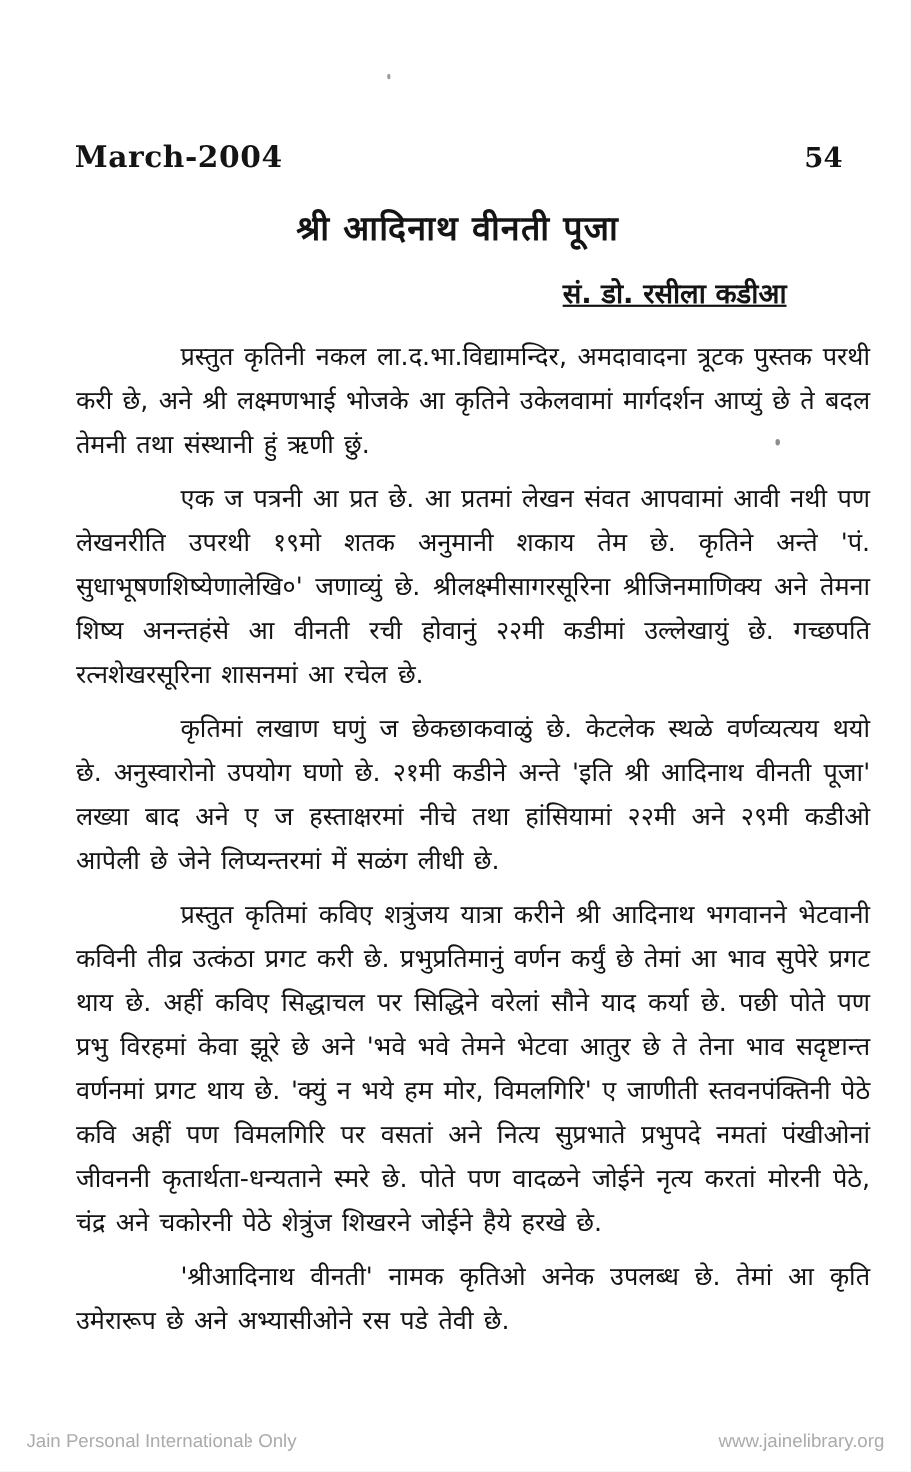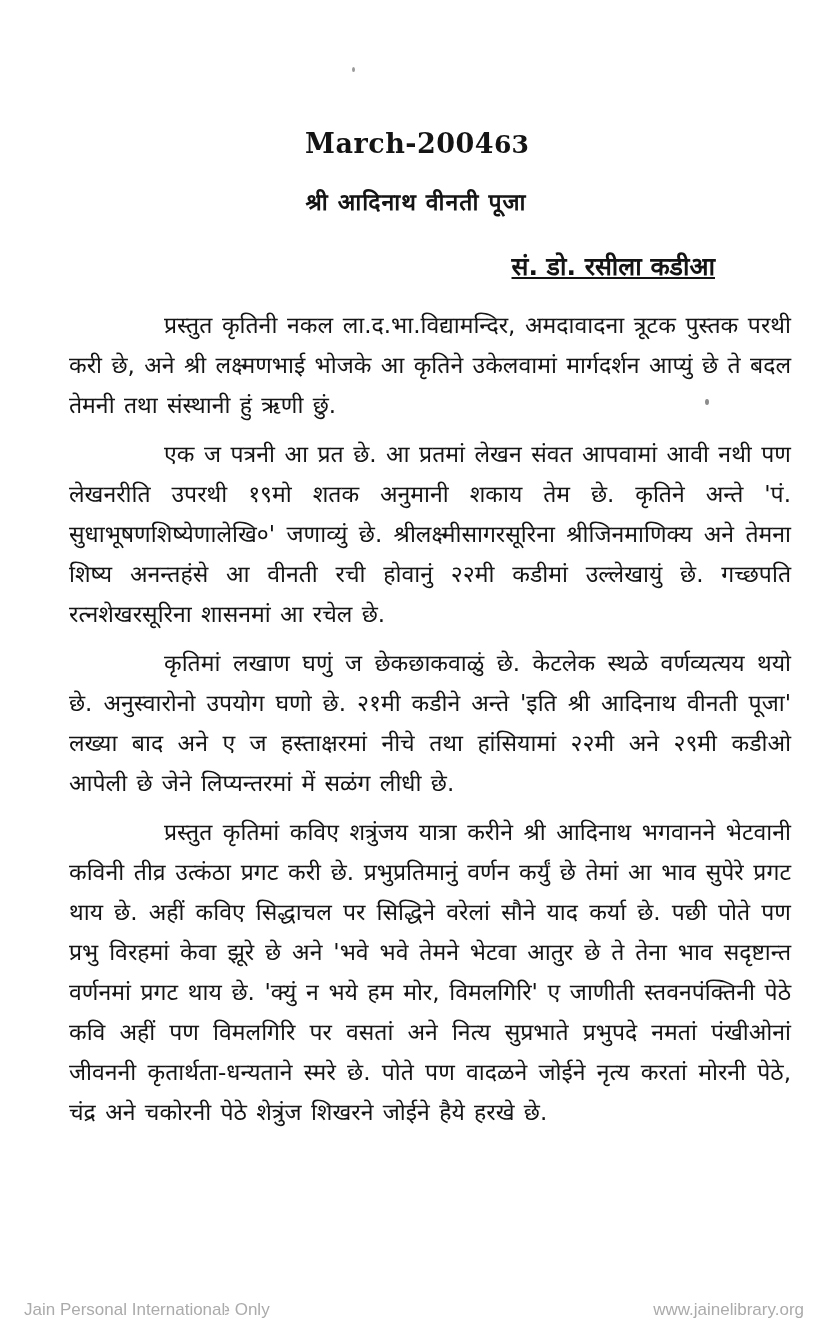--- a/index.html
+++ b/index.html
@@ -15,41 +15,41 @@
     overflow: hidden;
     font-family: "DejaVu Sans", sans-serif;
     color: #141414;
   }
   .header-row {
     position: absolute;
     top: 128px;
     left: 68px;
     right: 62px;
     display: flex;
-    justify-content: center;
+    justify-content: space-between;
     align-items: baseline;
   }
   .issue {
     font-family: "DejaVu Serif", "Liberation Serif", serif;
     font-weight: bold;
     font-size: 27px;
     letter-spacing: 0.5px;
   }
   .pageno {
     font-family: "DejaVu Serif", "Liberation Serif", serif;
     font-weight: bold;
     font-size: 25px;
   }
   .article-title {
     position: absolute;
     top: 185px;
     left: 55px;
     width: 722px;
     text-align: center;
-    font-size: 23px;
+    font-size: 31px;
     font-weight: bold;
     letter-spacing: 1px;
   }
   .article-author {
     position: absolute;
     top: 248px;
     left: 55px;
     width: 660px;
     text-align: right;
     font-size: 25px;
@@ -115,32 +115,33 @@
 </head>
 <body>
 
 <div class="page">
 
   <div class="speck-1"></div>
   <div class="speck-2"></div>
 
   <div class="header-row">
     <span class="issue">March-2004</span>
-    <span class="pageno">63</span>
+    <span class="pageno">54</span>
   </div>
 
   <div class="article-title">श्री आदिनाथ वीनती पूजा</div>
 
   <div class="article-author">सं. डो. रसीला कडीआ</div>
 
   <div class="content">
     <p>प्रस्तुत कृतिनी नकल ला.द.भा.विद्यामन्दिर, अमदावादना त्रूटक पुस्तक परथी करी छे, अने श्री लक्ष्मणभाई भोजके आ कृतिने उकेलवामां मार्गदर्शन आप्युं छे ते बदल तेमनी तथा संस्थानी हुं ऋणी छुं.</p>
     <p>एक ज पत्रनी आ प्रत छे. आ प्रतमां लेखन संवत आपवामां आवी नथी पण लेखनरीति उपरथी १९मो शतक अनुमानी शकाय तेम छे. कृतिने अन्ते 'पं. सुधाभूषणशिष्येणालेखि०' जणाव्युं छे. श्रीलक्ष्मीसागरसूरिना श्रीजिनमाणिक्य अने तेमना शिष्य अनन्तहंसे आ वीनती रची होवानुं २२मी कडीमां उल्लेखायुं छे. गच्छपति रत्नशेखरसूरिना शासनमां आ रचेल छे.</p>
     <p>कृतिमां लखाण घणुं ज छेकछाकवाळुं छे. केटलेक स्थळे वर्णव्यत्यय थयो छे. अनुस्वारोनो उपयोग घणो छे. २१मी कडीने अन्ते 'इति श्री आदिनाथ वीनती पूजा' लख्या बाद अने ए ज हस्ताक्षरमां नीचे तथा हांसियामां २२मी अने २९मी कडीओ आपेली छे जेने लिप्यन्तरमां में सळंग लीधी छे.</p>
     <p>प्रस्तुत कृतिमां कविए शत्रुंजय यात्रा करीने श्री आदिनाथ भगवानने भेटवानी कविनी तीव्र उत्कंठा प्रगट करी छे. प्रभुप्रतिमानुं वर्णन कर्युं छे तेमां आ भाव सुपेरे प्रगट थाय छे. अहीं कविए सिद्धाचल पर सिद्धिने वरेलां सौने याद कर्या छे. पछी पोते पण प्रभु विरहमां केवा झूरे छे अने 'भवे भवे तेमने भेटवा आतुर छे ते तेना भाव सदृष्टान्त वर्णनमां प्रगट थाय छे. 'क्युं न भये हम मोर, विमलगिरि' ए जाणीती स्तवनपंक्तिनी पेठे कवि अहीं पण विमलगिरि पर वसतां अने नित्य सुप्रभाते प्रभुपदे नमतां पंखीओनां जीवननी कृतार्थता-धन्यताने स्मरे छे. पोते पण वादळने जोईने नृत्य करतां मोरनी पेठे, चंद्र अने चकोरनी पेठे शेत्रुंज शिखरने जोईने हैये हरखे छे.</p>
+    <p>'श्रीआदिनाथ वीनती' नामक कृतिओ अनेक उपलब्ध छे. तेमां आ कृति उमेरारूप छे अने अभ्यासीओने रस पडे तेवी छे.</p>
   </div>
 
   <div class="footer-row">
     <span class="center">For Private &amp; Personal Use Only</span>
     <span class="left">Jain Personal International</span>
     <span class="right">www.jainelibrary.org</span>
   </div>
 
 </div>
 

